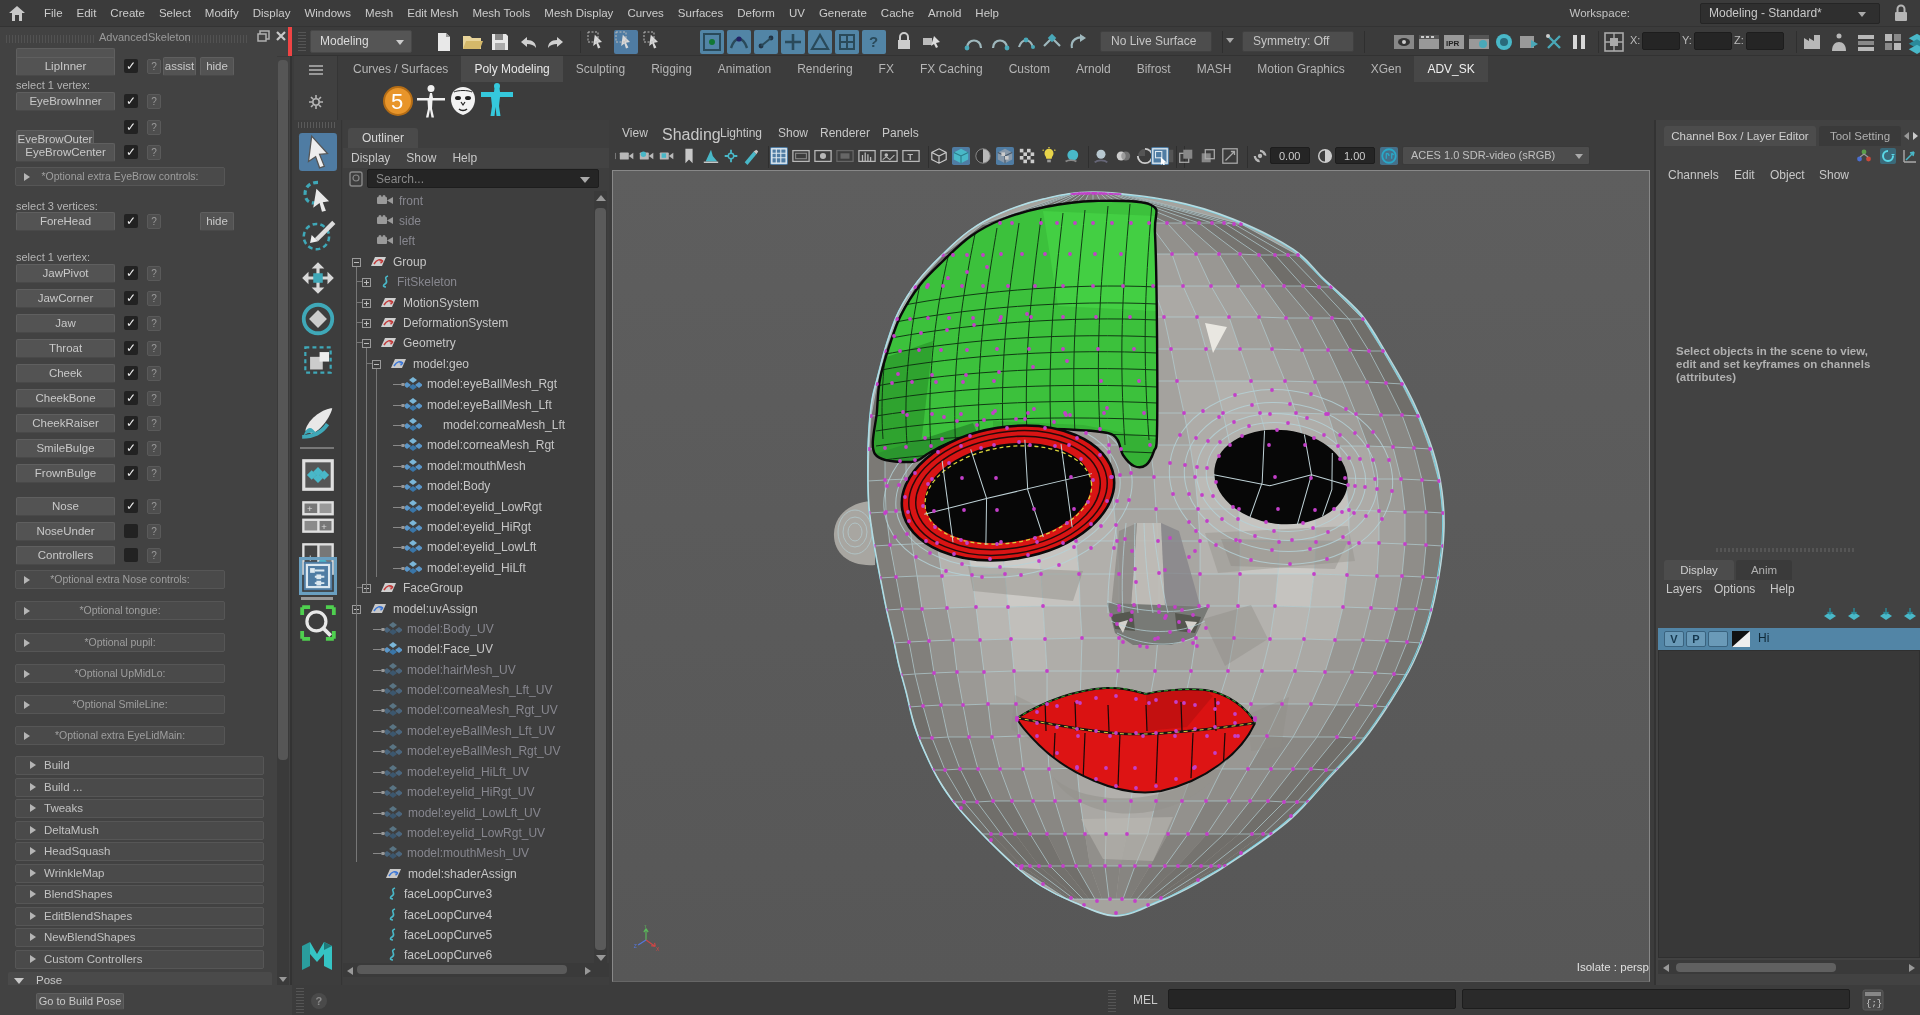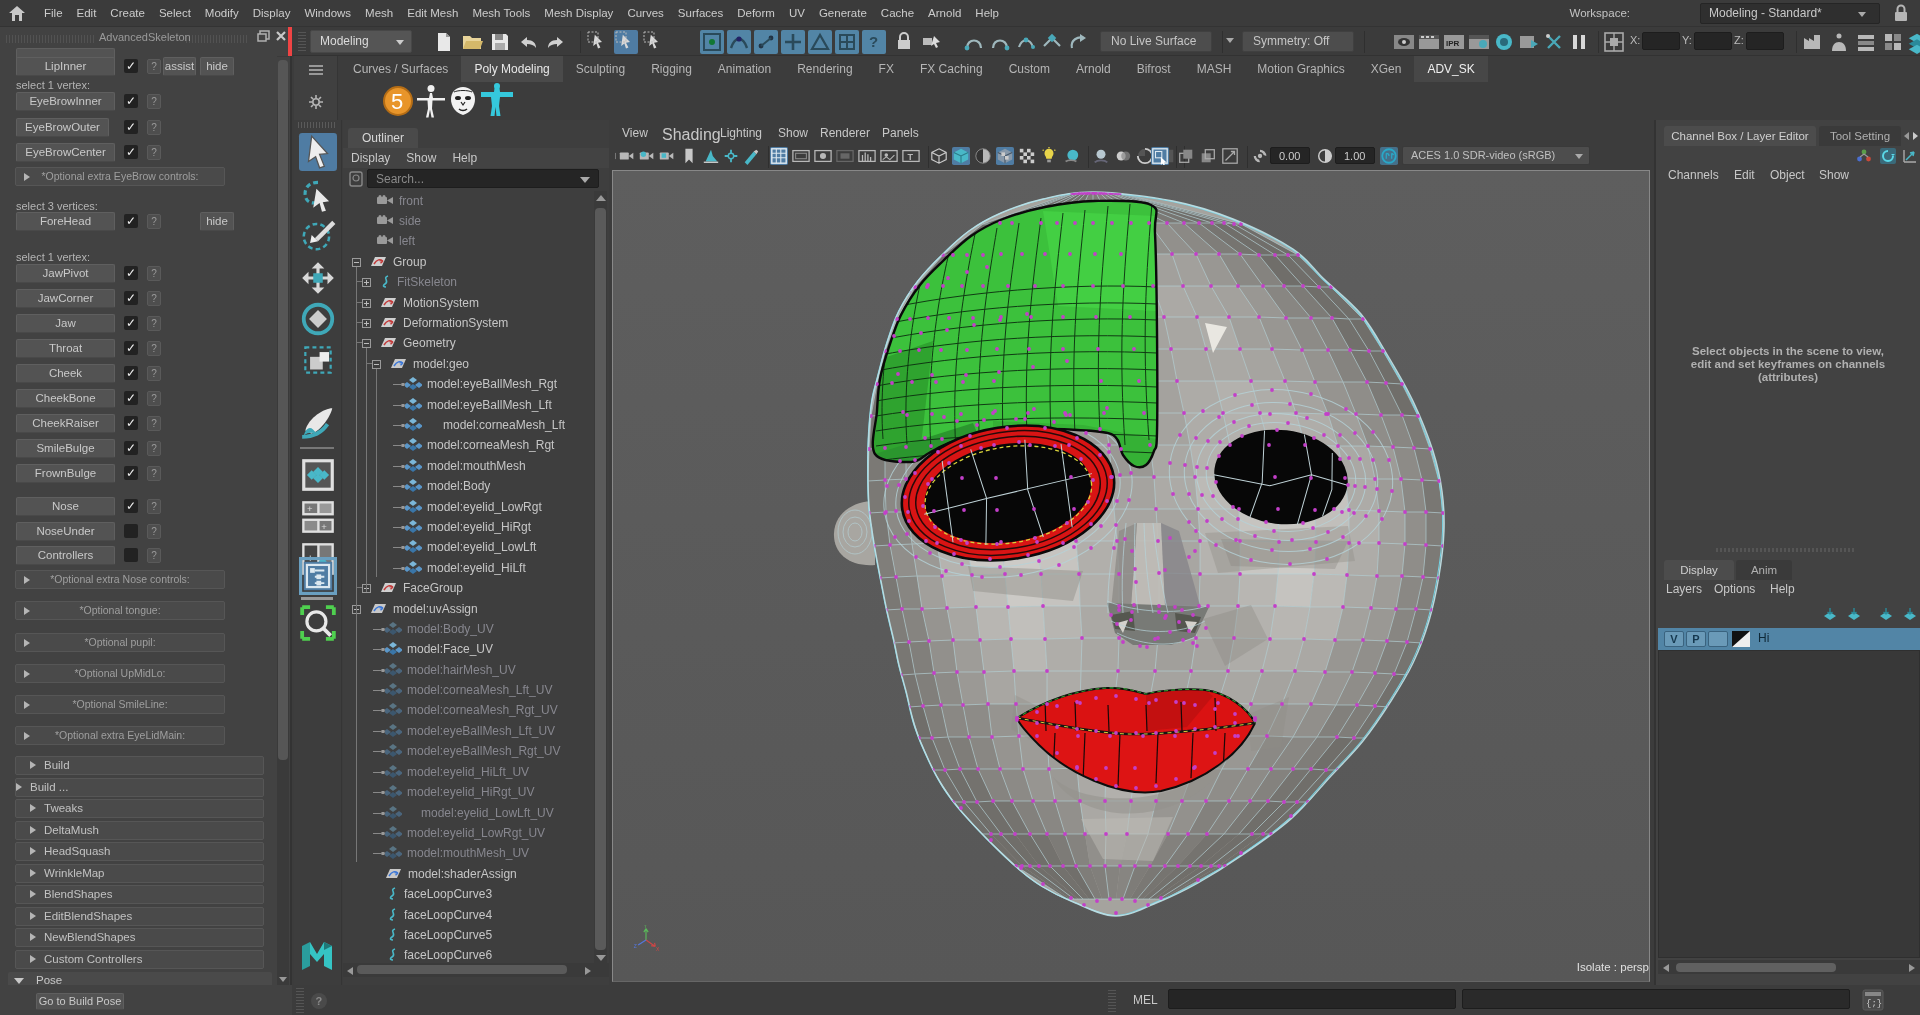--- a/index.html
+++ b/index.html
@@ -252,21 +252,21 @@
       <div class="btn" style="left:16px;top:-12px;width:99px"></div>
       <div class="btn" style="left:16px;top:1px;width:99px;font-size:11.5px">LipInner</div>
       <div class="chk" style="left:124px;top:3px">✓</div>
       <div class="qbtn" style="left:147px;top:3px">?</div>
       <div class="btn" style="left:163px;top:1px;width:33px">assist</div>
       <div class="btn" style="left:200px;top:1px;width:34px">hide</div>
       <div class="lbl" style="left:16px;top:23px">select 1 vertex:</div>
       <div class="btn" style="left:16px;top:36px;width:99px;font-size:11.5px">EyeBrowInner</div>
       <div class="chk" style="left:124px;top:38px">✓</div>
       <div class="qbtn" style="left:147px;top:38px">?</div>
-      <div class="btn" style="left:16px;top:62px;width:93px;font-size:11.5px">EyeBrowOuter</div>
+      <div class="btn" style="left:16px;top:74px;width:78px;font-size:11.5px">EyeBrowOuter</div>
       <div class="chk" style="left:124px;top:64px">✓</div>
       <div class="qbtn" style="left:147px;top:64px">?</div>
       <div class="btn" style="left:16px;top:87px;width:99px;font-size:11.5px">EyeBrowCenter</div>
       <div class="chk" style="left:124px;top:89px">✓</div>
       <div class="qbtn" style="left:147px;top:89px">?</div>
       <div class="optbtn" style="left:15px;top:111px;width:210px"><span class="arr abs" style="left:8px;top:5px"></span>*Optional extra EyeBrow controls:</div>
       <div class="lbl" style="left:16px;top:144px">select 3 vertices:</div>
       <div class="btn" style="left:16px;top:156px;width:99px;font-size:11.5px">ForeHead</div>
       <div class="chk" style="left:124px;top:158px">✓</div>
       <div class="qbtn" style="left:147px;top:158px">?</div>
@@ -308,21 +308,21 @@
       <div class="btn" style="left:16px;top:490px;width:99px;font-size:11.5px">Controllers</div>
       <div class="chk" style="left:124px;top:492px"></div>
       <div class="qbtn" style="left:147px;top:492px">?</div>
       <div class="optbtn" style="left:15px;top:514px;width:210px"><span class="arr abs" style="left:8px;top:5px"></span>*Optional extra Nose controls:</div>
       <div class="optbtn" style="left:15px;top:545px;width:210px"><span class="arr abs" style="left:8px;top:5px"></span>*Optional tongue:</div>
       <div class="optbtn" style="left:15px;top:577px;width:210px"><span class="arr abs" style="left:8px;top:5px"></span>*Optional pupil:</div>
       <div class="optbtn" style="left:15px;top:608px;width:210px"><span class="arr abs" style="left:8px;top:5px"></span>*Optional UpMidLo:</div>
       <div class="optbtn" style="left:15px;top:639px;width:210px"><span class="arr abs" style="left:8px;top:5px"></span>*Optional SmileLine:</div>
       <div class="optbtn" style="left:15px;top:670px;width:210px"><span class="arr abs" style="left:8px;top:5px"></span>*Optional extra EyeLidMain:</div>
       <div class="optbtn" style="left:15px;top:700px;width:249px;text-align:left;padding-left:14px;color:#c2c2c2;font-size:11.5px"><span class="arr"></span><b style="font-weight:normal">Build</b></div>
-      <div class="optbtn" style="left:15px;top:722px;width:249px;text-align:left;color:#c2c2c2;font-size:11.5px"><span class="arr"></span><b style="font-weight:normal">Build ...</b></div>
+      <div class="optbtn" style="left:15px;top:722px;width:249px;text-align:left;padding-left:14px;color:#c2c2c2;font-size:11.5px"><span class="arr"></span><b style="font-weight:normal">Build ...</b></div>
       <div class="optbtn" style="left:15px;top:743px;width:249px;text-align:left;padding-left:14px;color:#c2c2c2;font-size:11.5px"><span class="arr"></span><b style="font-weight:normal">Tweaks</b></div>
       <div class="optbtn" style="left:15px;top:765px;width:249px;text-align:left;padding-left:14px;color:#c2c2c2;font-size:11.5px"><span class="arr"></span><b style="font-weight:normal">DeltaMush</b></div>
       <div class="optbtn" style="left:15px;top:786px;width:249px;text-align:left;padding-left:14px;color:#c2c2c2;font-size:11.5px"><span class="arr"></span><b style="font-weight:normal">HeadSquash</b></div>
       <div class="optbtn" style="left:15px;top:808px;width:249px;text-align:left;padding-left:14px;color:#c2c2c2;font-size:11.5px"><span class="arr"></span><b style="font-weight:normal">WrinkleMap</b></div>
       <div class="optbtn" style="left:15px;top:829px;width:249px;text-align:left;padding-left:14px;color:#c2c2c2;font-size:11.5px"><span class="arr"></span><b style="font-weight:normal">BlendShapes</b></div>
       <div class="optbtn" style="left:15px;top:851px;width:249px;text-align:left;padding-left:14px;color:#c2c2c2;font-size:11.5px"><span class="arr"></span><b style="font-weight:normal">EditBlendShapes</b></div>
       <div class="optbtn" style="left:15px;top:872px;width:249px;text-align:left;padding-left:14px;color:#c2c2c2;font-size:11.5px"><span class="arr"></span><b style="font-weight:normal">NewBlendShapes</b></div>
       <div class="optbtn" style="left:15px;top:894px;width:249px;text-align:left;padding-left:14px;color:#c2c2c2;font-size:11.5px"><span class="arr"></span><b style="font-weight:normal">Custom Controllers</b></div>
       <div class="abs" style="left:8px;top:916px;width:264px;height:17px;background:#4a4a4a;border-radius:2px"><span style="display:inline-block;width:0;height:0;border-top:6px solid #c8c8c8;border-left:5px solid transparent;border-right:5px solid transparent;margin:6px 0 0 6px"></span><span style="position:relative;top:0px;margin-left:12px;color:#c8c8c8;font-size:11.5px">Pose</span></div>
       <div class="abs" style="left:277px;top:44px;width:12px;height:941px;background:#3a3a3a"></div>
@@ -691,21 +691,21 @@
           </svg><span style="margin-left:5px" class="dim">model:eyelid_HiRgt_UV</span></div>
         <svg class="abs" style="left:30px;top:600px" width="12" height="3">
           <path d="M0 1.5 H8" stroke="#888" stroke-width="1"></path>
           <circle cx="10" cy="1.5" r="1.8" fill="#999"></circle>
         </svg>
         <div class="tree-row" style="top:612px;left:42px"><svg width="17" height="13" style="vertical-align:-2px;opacity:0.45">
             <path d="M8 0 L12 3 L8 6 L4 3 Z" fill="#7ab6d8"></path>
             <path d="M2 5 L6 8 L2 11 L-2 8 Z" fill="#5a96c8"></path>
             <path d="M14 5 L18 8 L14 11 L10 8 Z" fill="#5a96c8"></path>
             <path d="M8 7 L12 10 L8 13 L4 10 Z" fill="#3a76a8"></path>
-          </svg><span style="margin-left:19px" class="dim">model:eyelid_LowLft_UV</span></div>
+          </svg><span style="margin-left:6px" class="dim">model:eyelid_LowLft_UV</span></div>
         <svg class="abs" style="left:30px;top:621px" width="12" height="3">
           <path d="M0 1.5 H8" stroke="#888" stroke-width="1"></path>
           <circle cx="10" cy="1.5" r="1.8" fill="#999"></circle>
         </svg>
         <div class="tree-row" style="top:632px;left:42px"><svg width="17" height="13" style="vertical-align:-2px;opacity:0.45">
             <path d="M8 0 L12 3 L8 6 L4 3 Z" fill="#7ab6d8"></path>
             <path d="M2 5 L6 8 L2 11 L-2 8 Z" fill="#5a96c8"></path>
             <path d="M14 5 L18 8 L14 11 L10 8 Z" fill="#5a96c8"></path>
             <path d="M8 7 L12 10 L8 13 L4 10 Z" fill="#3a76a8"></path>
           </svg><span style="margin-left:5px" class="dim">model:eyelid_LowRgt_UV</span></div>
@@ -2214,21 +2214,21 @@
         <path d="M2 14 V2 M2 14 H14" stroke="#aaa" stroke-width="1.4"></path>
         <path d="M4 12 L12 4 M12 4 l-4 1 M12 4 l-1 4" stroke="#49b8c8" stroke-width="1.5" fill="none"></path>
       </svg>
       <div class="abs" style="left:0;top:48px;width:266px;height:20px">
         <span class="abs" style="left:12px;top:0;color:#c8c8c8;font-size:12px">Channels</span>
         <span class="abs" style="left:78px;top:0;color:#c8c8c8;font-size:12px">Edit</span>
         <span class="abs" style="left:114px;top:0;color:#c8c8c8;font-size:12px">Object</span>
         <span class="abs" style="left:163px;top:0;color:#c8c8c8;font-size:12px">Show</span>
       </div>
       <div class="abs" style="left:0;top:70px;width:264px;height:355px;background:#424242"></div>
-      <div class="abs" style="left:20px;top:225px;width:224px;text-align:center;color:#b0b0b0;font-size:11.5px;font-weight:bold;line-height:13px">Select objects in the scene to view,<br>edit and set keyframes on channels<br>(attributes)</div>
+      <div class="abs" style="left:20px;top:225px;width:224px;text-align:left;color:#b0b0b0;font-size:11.5px;font-weight:bold;line-height:13px">Select objects in the scene to view,<br>edit and set keyframes on channels<br>(attributes)</div>
       <div class="abs" style="left:60px;top:428px;width:140px;height:4px;background:repeating-linear-gradient(90deg,#555 0 2px,transparent 2px 4px)"></div>
       <div class="abs" style="left:8px;top:440px;width:70px;height:20px;background:#4c4c4c;border-radius:3px 3px 0 0;color:#d0d0d0;line-height:20px;text-align:center;font-size:11.5px">Display</div>
       <div class="abs" style="left:80px;top:440px;width:56px;height:20px;background:#3a3a3a;border-radius:3px 3px 0 0;color:#b0b0b0;line-height:20px;text-align:center;font-size:11.5px">Anim</div>
       <div class="abs" style="left:0;top:462px;width:266px;height:20px">
         <span class="abs" style="left:10px;top:0;color:#c8c8c8;font-size:12px">Layers</span>
         <span class="abs" style="left:58px;top:0;color:#c8c8c8;font-size:12px">Options</span>
         <span class="abs" style="left:114px;top:0;color:#c8c8c8;font-size:12px">Help</span>
       </div>
       <svg class="abs" style="left:166px;top:486px" width="16" height="16" viewBox="0 0 16 16">
         <path d="M2 10 L8 6 L14 10 L8 14 Z" fill="#49b8c8"></path>

